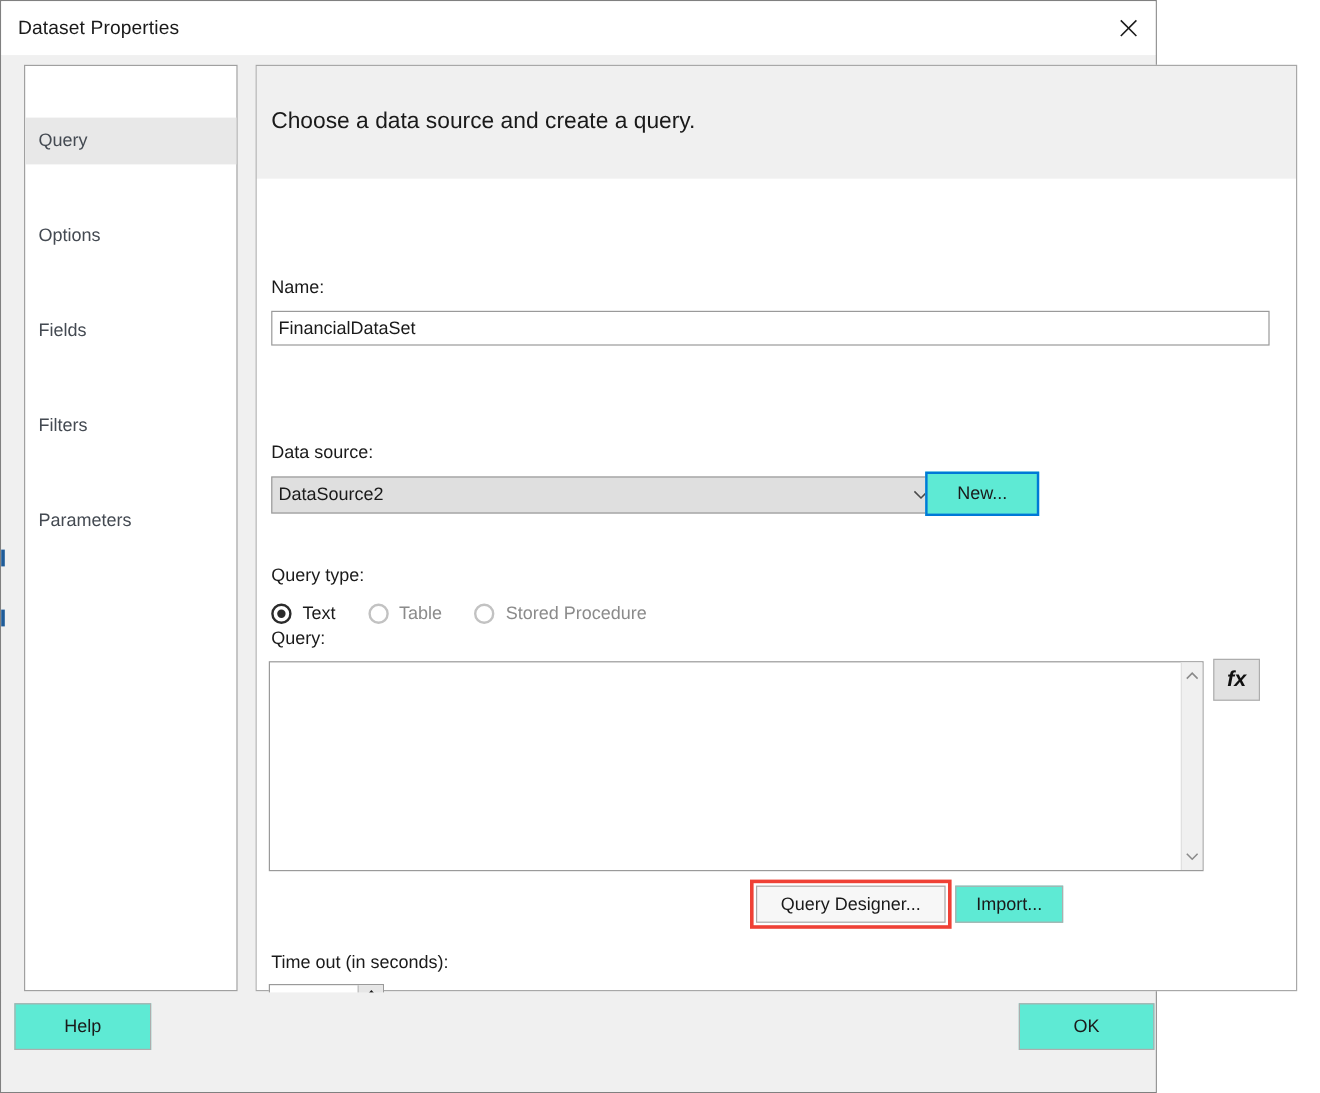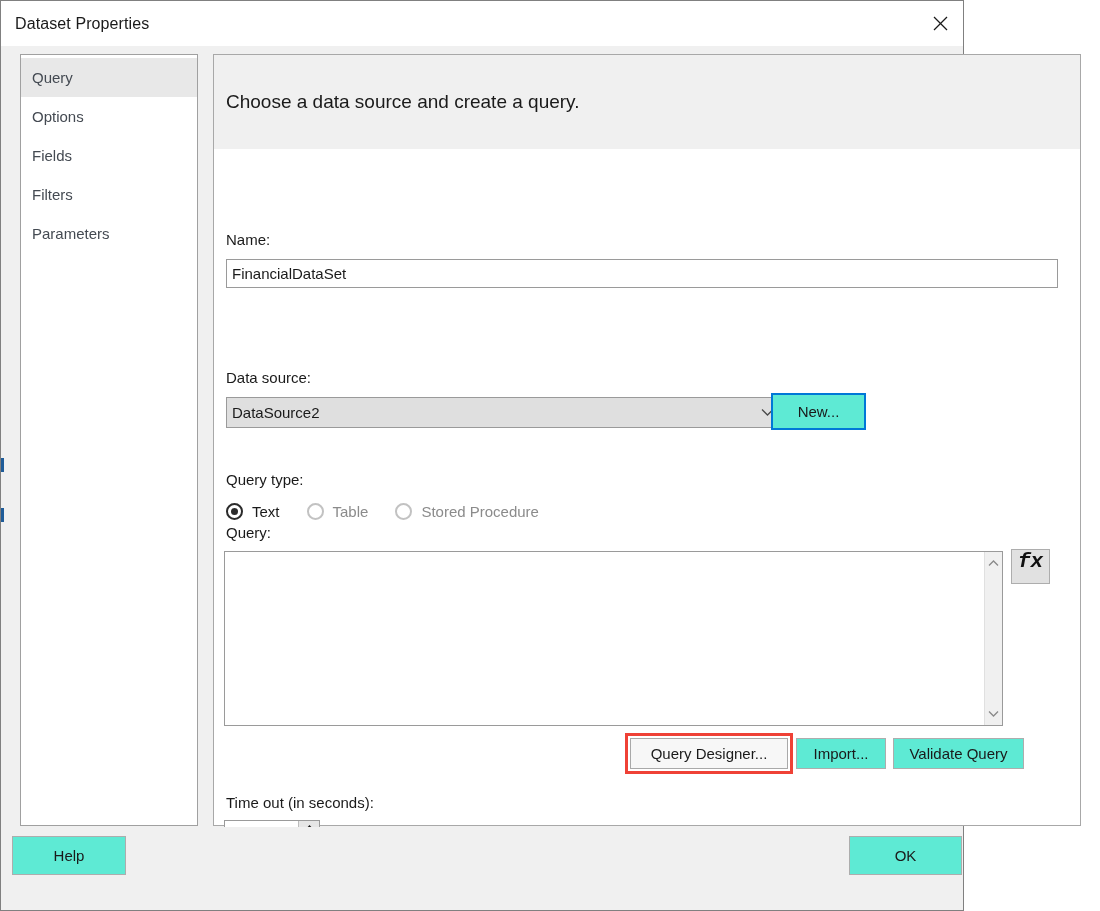--- a/index.html
+++ b/index.html
@@ -77,20 +77,21 @@
     padding-top: 3px;
   }
   .nav-item {
     height: 39px;
     line-height: 39px;
     padding-left: 11px;
     font-size: 15px;
     color: #444a52;
     cursor: default;
     white-space: nowrap;
+    margin-top: 40px;
   }
   .nav-item.selected {
     background: #e8e8e8;
   }
 
   
   .panel {
     position: absolute;
     left: 212px;
     top: 8px;
@@ -286,26 +287,26 @@
   #fx-btn {
     position: absolute;
     left: 797px;
     top: 400px;
     width: 39px;
     height: 35px;
     background: #e1e1e1;
     border: 1px solid #adadad;
     box-sizing: border-box;
     display: flex;
-    align-items: flex-start;
+    align-items: center;
     justify-content: center;
-    font-family: Liberation Mono, monospace;
+    font-family: Liberation Sans, sans-serif;
     font-style: italic;
     font-weight: bold;
-    font-size: 21px;
+    font-size: 18px;
     color: #111111;
     cursor: default;
   }
 
   
   #query-designer-btn {
     position: absolute;
     left: 416px;
     top: 589px;
     width: 158px;
@@ -512,23 +513,20 @@
           <span>fx</span>
         </div>
 
         <div id="query-designer-btn" class="btn">
           <span>Query Designer...</span>
         </div>
         <div class="redbox"></div>
         <div id="import-btn" class="btn">
           <span>Import...</span>
         </div>
-        <div id="validate-btn" class="btn">
-          <span>Validate Query</span>
-        </div>
 
         <div id="timeout-label" class="field-label">Time out (in seconds):</div>
         <div class="spinner">
           <div class="spinner-value">0</div>
           <div class="spinner-btns">
             <div class="spin-up">
               <svg width="11" height="7" viewBox="0 0 11 7" aria-hidden="true">
                 <polygon points="5.5,1 10,6 1,6" fill="#1a1a1a"></polygon>
               </svg>
             </div>

